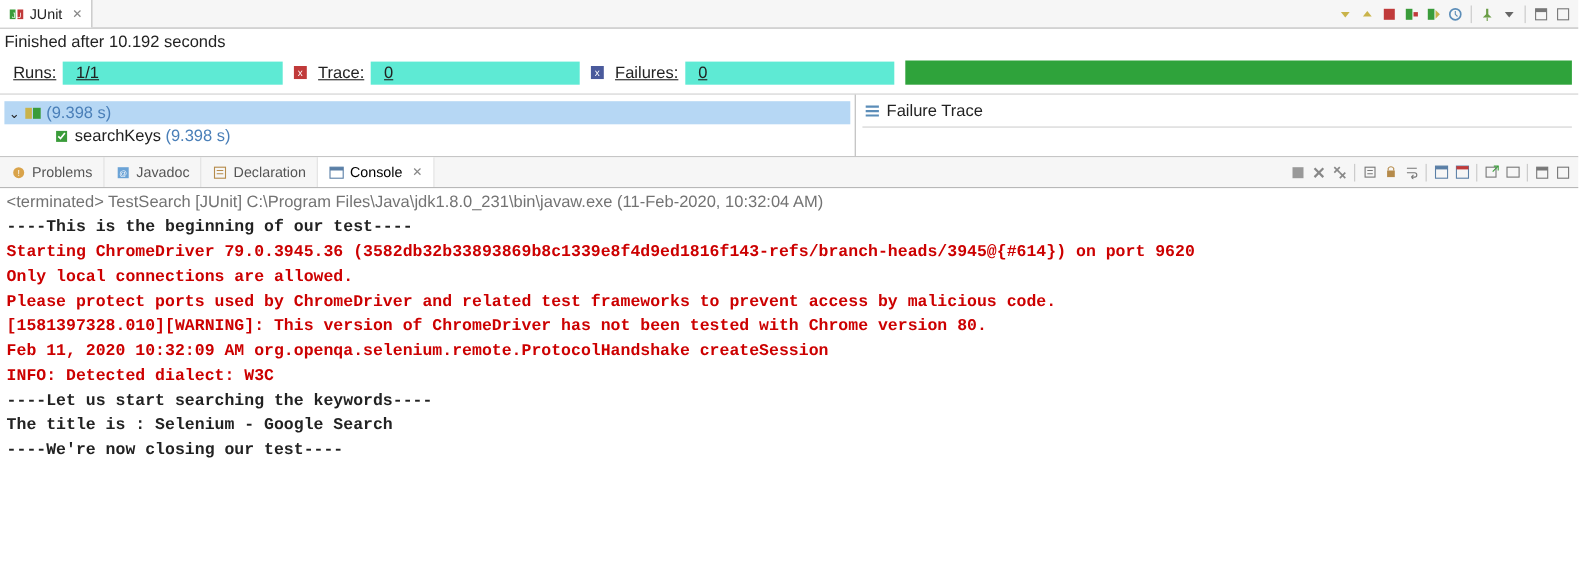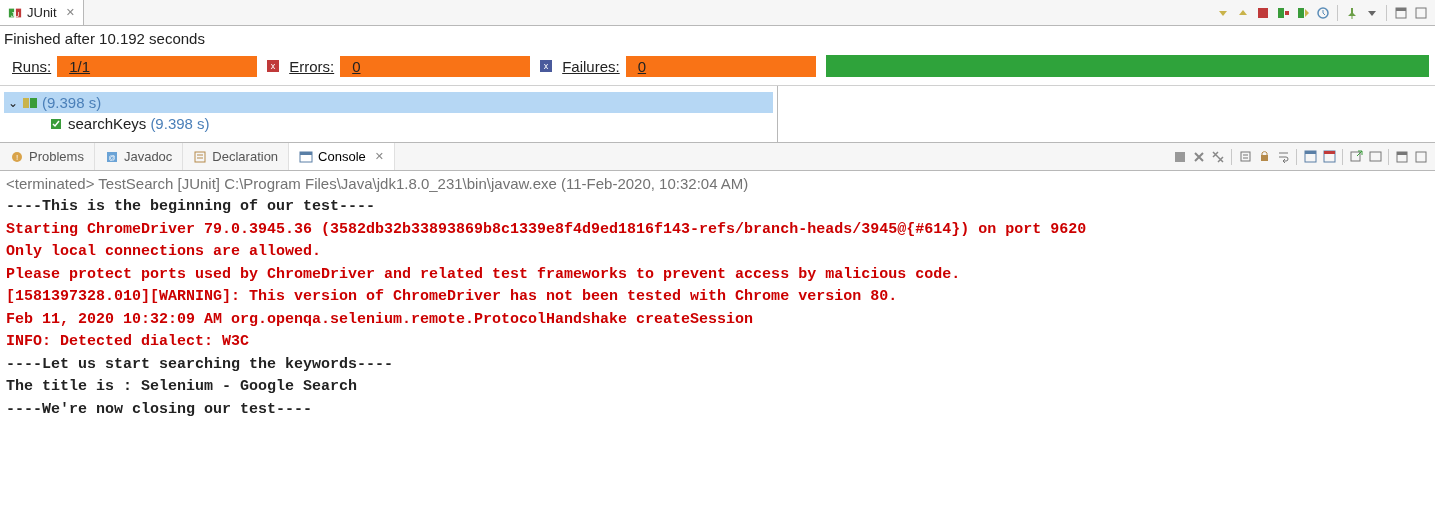--- a/index.html
+++ b/index.html
@@ -14,21 +14,21 @@
 .tab-toolbar .tb { width:16px; height:16px; display:flex; align-items:center; justify-content:center; cursor:pointer; }
 .sep { width:1px; height:16px; background:#c8c8c8; margin:0 2px; }
 .minmax { width:16px; height:16px; display:flex; align-items:center; justify-content:center; cursor:pointer; }
 
 
 .status-line { padding:4px 6px 6px 4px; font-size:15px; color:#222; }
 
 
 .rbar { display:flex; align-items:center; gap:0; padding:2px 6px 8px 6px; border-bottom:1px solid #d0d0d0;text-decoration:underline; }
 .rbar-label { font-size:15px; padding:2px 6px; }
-.rbar-field { background:#f97316; padding:2px 12px; font-size:15px; flex:0 0 auto; }
+.rbar-field { background:#5eead4; padding:2px 12px; font-size:15px; flex:0 0 auto; }
 .rbar-field.runs { width:200px; }
 .rbar-field.errs { width:190px; }
 .rbar-field.fails { width:190px; }
 .rbar-spacer { width:10px; }
 .mini-ic { width:12px; height:12px; display:inline-block; margin-right:4px; vertical-align:middle; }
 .progress { flex:1; height:22px; background:#2fa33b; margin-left:10px; }
 
 
 .split { display:flex; border-bottom:1px solid #b8b8b8; }
 .tree-pane { width:778px; border-right:1px solid #b8b8b8; padding:6px 4px 8px 4px; }
@@ -135,21 +135,21 @@
 <div class="status-line">Finished after 10.192 seconds</div>
 
 <div class="rbar">
   <span class="rbar-label">Runs:</span>
   <span class="rbar-field runs">1/1</span>
   <span class="rbar-spacer"></span>
   <span class="mini-ic"><svg width="12" height="12" viewBox="0 0 12 12">
         <rect width="12" height="12" fill="#c03a3a"></rect>
         <text x="6" y="9" font-size="9" text-anchor="middle" fill="#fff">x</text>
       </svg></span>
-  <span class="rbar-label">Errors:</span>
+  <span class="rbar-label">Trace:</span>
   <span class="rbar-field errs">0</span>
   <span class="rbar-spacer"></span>
   <span class="mini-ic"><svg width="12" height="12" viewBox="0 0 12 12">
         <rect width="12" height="12" fill="#4a5a9c"></rect>
         <text x="6" y="9" font-size="9" text-anchor="middle" fill="#fff">x</text>
       </svg></span>
   <span class="rbar-label">Failures:</span>
   <span class="rbar-field fails">0</span>
   <div class="progress"></div>
 </div>
@@ -166,20 +166,30 @@
     </div>
     <div class="tree-row child">
       <svg class="tree-ic" viewBox="0 0 16 16">
           <rect x="3" y="3" width="10" height="10" fill="#3a9c3a"></rect>
           <path d="M5 8 L7 10 L11 5" stroke="#fff" fill="none" stroke-width="1.5"></path>
         </svg>
       <span>searchKeys</span>
       <span class="dur">(9.398 s)</span>
     </div>
   </div>
+  <div class="trace-pane">
+    <div class="trace-head">
+      <svg class="bars" viewBox="0 0 14 14">
+          <line x1="1" y1="3" x2="13" y2="3" stroke="#5b8db8" stroke-width="2"></line>
+          <line x1="1" y1="7" x2="13" y2="7" stroke="#5b8db8" stroke-width="2"></line>
+          <line x1="1" y1="11" x2="13" y2="11" stroke="#5b8db8" stroke-width="2"></line>
+        </svg>
+      <span>Failure Trace</span>
+    </div>
+  </div>
 </div>
 
 <div class="bottom-tabs">
   <div class="btab">
     <svg width="14" height="14" viewBox="0 0 14 14">
         <circle cx="7" cy="7" r="5" fill="#d9a34a"></circle>
         <text x="7" y="10" font-size="8" text-anchor="middle" fill="#fff">!</text>
       </svg>
     <span>Problems</span>
   </div>

